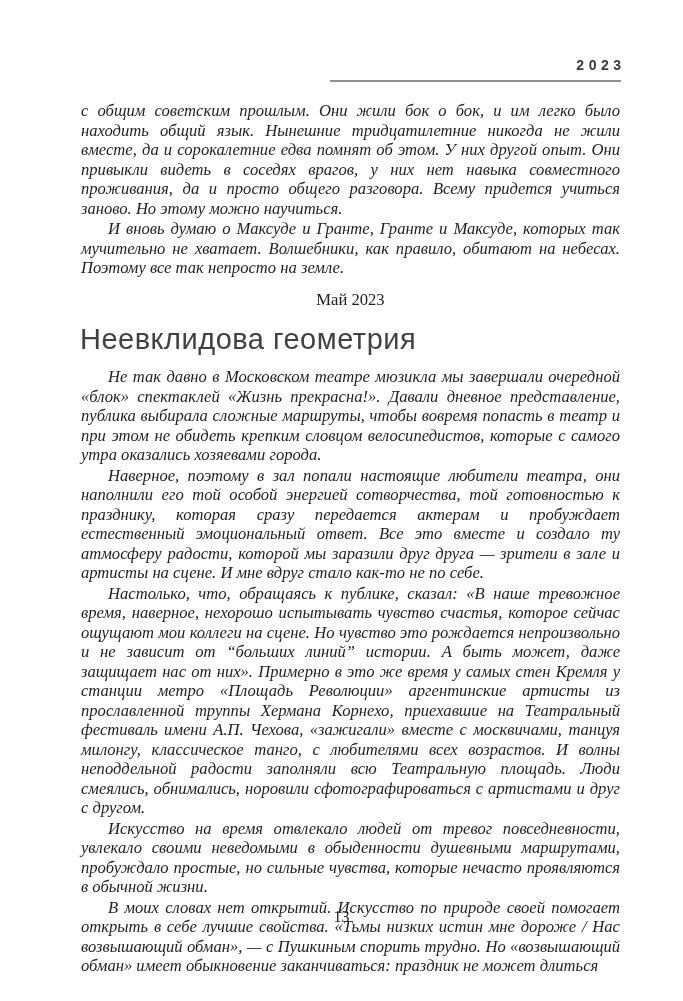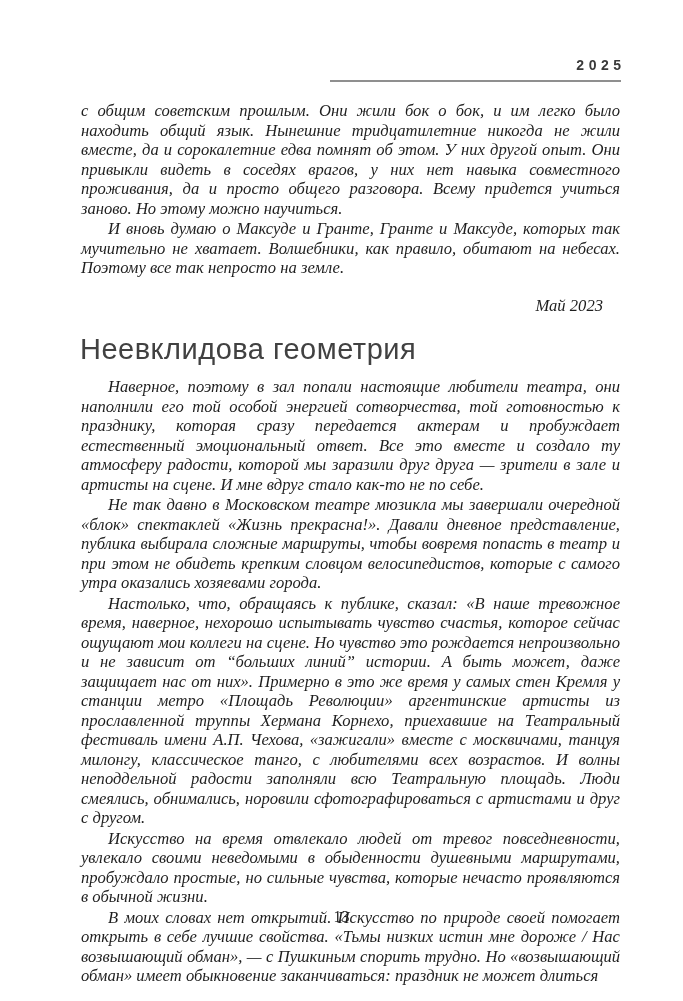--- a/index.html
+++ b/index.html
@@ -48,23 +48,22 @@
   }
   .para {
     margin: 1px;
     text-indent: 27px;
     font-style: italic;
   }
   .para.no-indent {
     text-indent: 0;
   }
   .date-line {
-    margin: 18px;
-    text-align: right;
-    font-style: italic;
+    margin: 12px;
+    text-align: center;
     text-indent: 0;
   }
   .chapter-title {
     margin: 14px 0 11px 0;
     font-family: "Liberation Sans", sans-serif;
     font-weight: 400;
     font-size: 29px;
     line-height: 33px;
     letter-spacing: 0.5px;
     text-align: left;
@@ -80,37 +79,37 @@
     text-align: center;
     font-size: 16px;
     color: #242424;
   }
 </style>
 </head>
 <body>
 
 <div class="page">
 
-  <span class="running-year">2025</span>
+  <span class="running-year">2023</span>
 
   <div class="header-rule"></div>
 
   <div class="text-block">
 
     <p class="para no-indent">с общим советским прошлым. Они жили бок о бок, и им легко было находить общий язык. Нынешние тридцатилетние никогда не жили вместе, да и сорокалетние едва помнят об этом. У них другой опыт. Они привыкли видеть в соседях врагов, у них нет навыка совместного проживания, да и просто общего разговора. Всему придется учиться заново. Но этому можно научиться.</p>
 
     <p class="para">И вновь думаю о Максуде и Гранте, Гранте и Максуде, которых так мучительно не хватает. Волшебники, как правило, обитают на небесах. Поэтому все так непросто на земле.</p>
 
     <p class="date-line">Май 2023</p>
 
     <h1 class="chapter-title">Неевклидова геометрия</h1>
 
+    <p class="para">Не так давно в Московском театре мюзикла мы завершали очередной «блок» спектаклей «Жизнь прекрасна!». Давали дневное представление, публика выбирала сложные маршруты, чтобы вовремя попасть в театр и при этом не обидеть крепким словцом велосипедистов, которые с самого утра оказались хозяевами города.</p>
+
     <p class="para">Наверное, поэтому в зал попали настоящие любители театра, они наполнили его той особой энергией сотворчества, той готовностью к празднику, которая сразу передается актерам и пробуждает естественный эмоциональный ответ. Все это вместе и создало ту атмосферу радости, которой мы заразили друг друга — зрители в зале и артисты на сцене. И мне вдруг стало как-то не по себе.</p>
-
-    <p class="para">Не так давно в Московском театре мюзикла мы завершали очередной «блок» спектаклей «Жизнь прекрасна!». Давали дневное представление, публика выбирала сложные маршруты, чтобы вовремя попасть в театр и при этом не обидеть крепким словцом велосипедистов, которые с самого утра оказались хозяевами города.</p>
 
     <p class="para">Настолько, что, обращаясь к публике, сказал: «В наше тревожное время, наверное, нехорошо испытывать чувство счастья, которое сейчас ощущают мои коллеги на сцене. Но чувство это рождается непроизвольно и не зависит от “больших линий” истории. А быть может, даже защищает нас от них». Примерно в это же время у самых стен Кремля у станции метро «Площадь Революции» аргентинские артисты из прославленной труппы Хермана Корнехо, приехавшие на Театральный фестиваль имени А.П. Чехова, «зажигали» вместе с москвичами, танцуя милонгу, классическое танго, с любителями всех возрастов. И волны неподдельной радости заполняли всю Театральную площадь. Люди смеялись, обнимались, норовили сфотографироваться с артистами и друг с другом.</p>
 
     <p class="para">Искусство на время отвлекало людей от тревог повседневности, увлекало своими неведомыми в обыденности душевными маршрутами, пробуждало простые, но сильные чувства, которые нечасто проявляются в обычной жизни.</p>
 
     <p class="para">В моих словах нет открытий. Искусство по природе своей помогает открыть в себе лучшие свойства. «Тьмы низких истин мне дороже / Нас возвышающий обман», — с Пушкиным спорить трудно. Но «возвышающий обман» имеет обыкновение заканчиваться: праздник не может длиться</p>
 
   </div>
 
   <div class="page-number">13</div>

